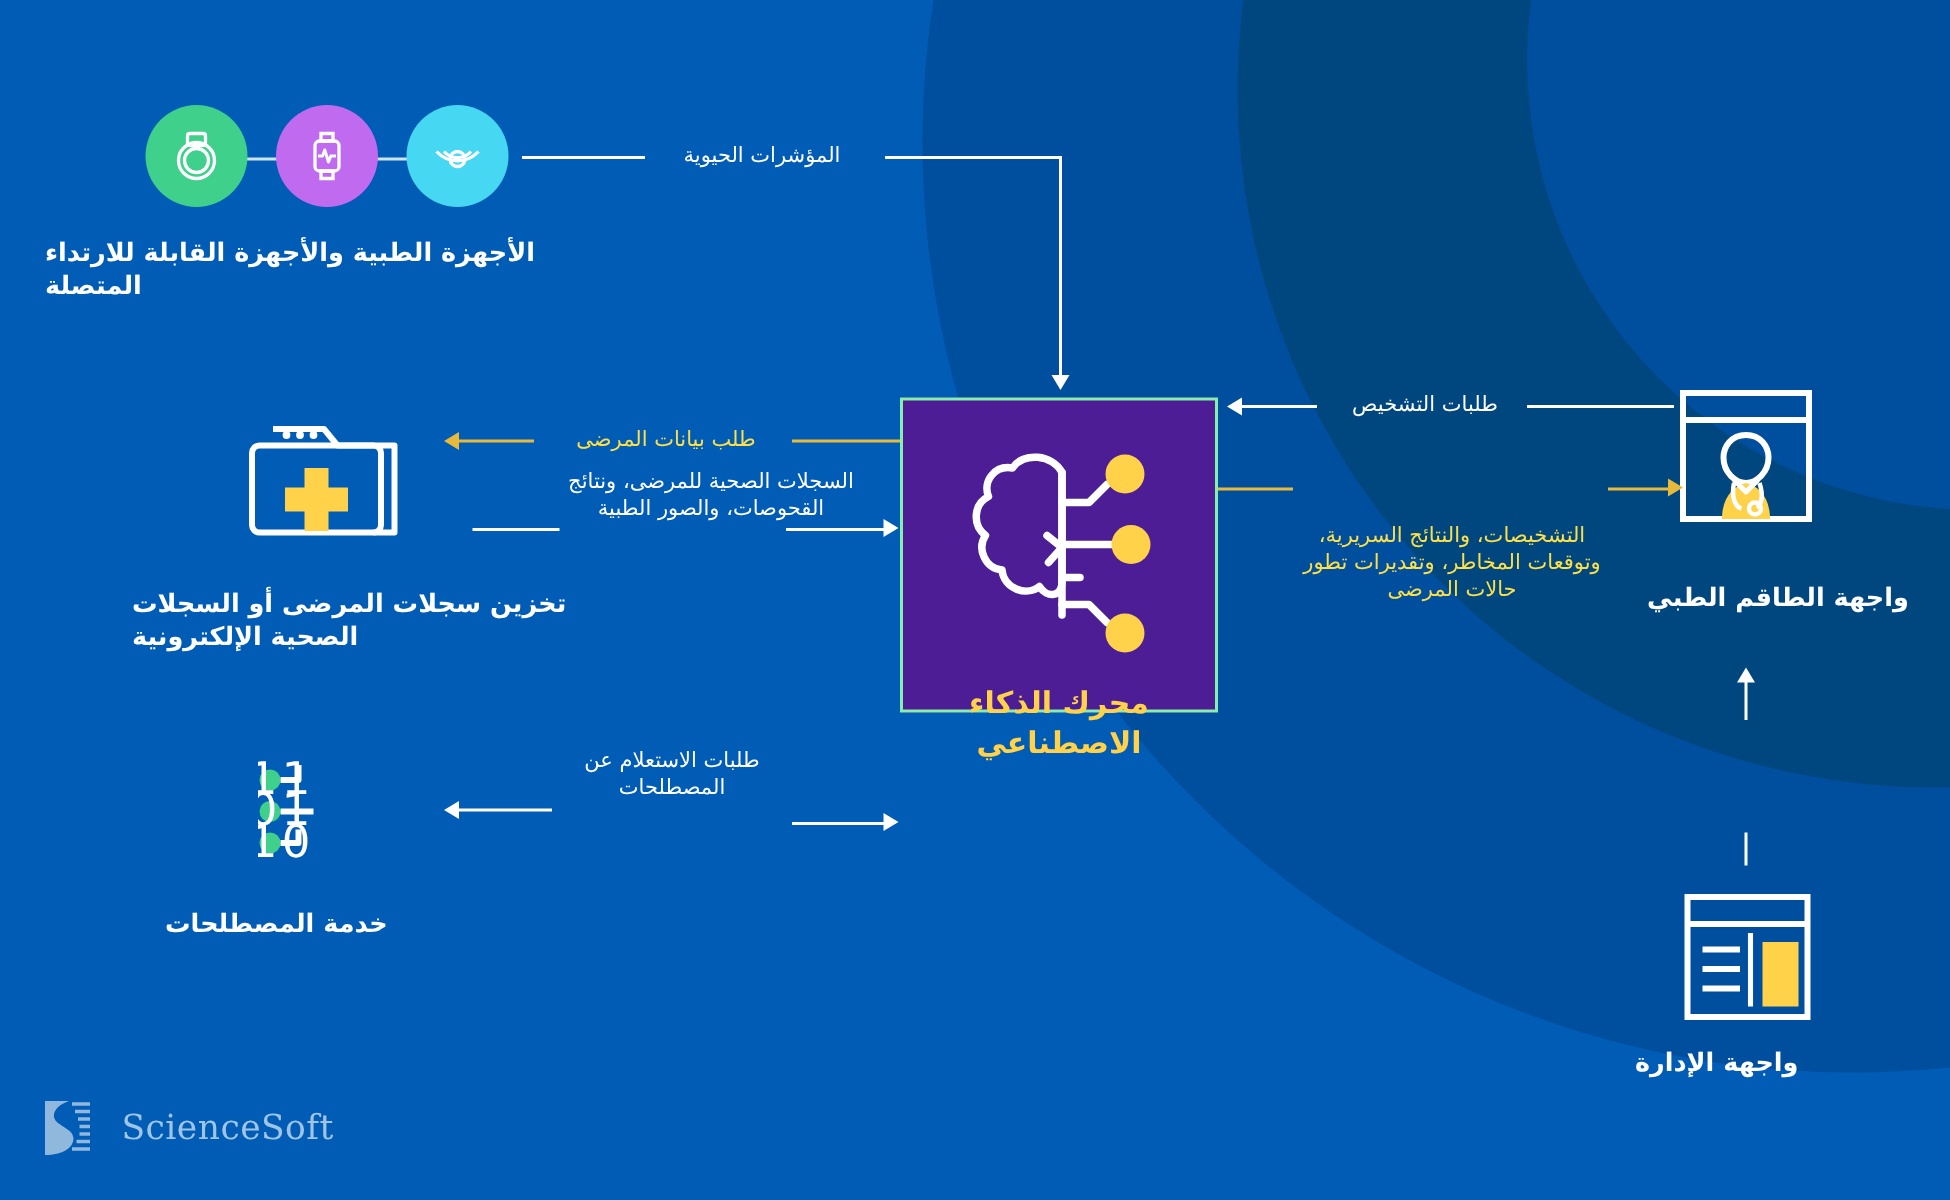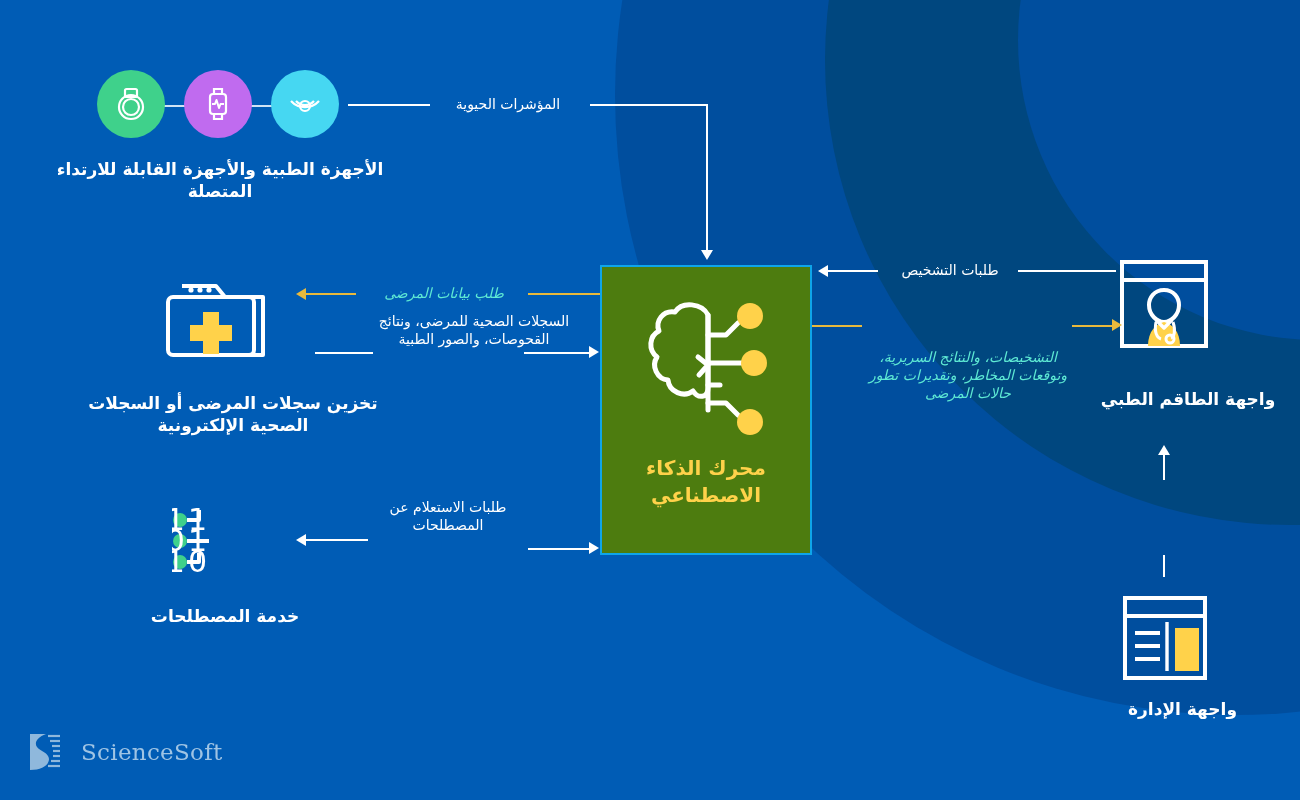--- a/index.html
+++ b/index.html
@@ -8,35 +8,35 @@
     background:#005CB5;
     font-family:"DejaVu Sans","Liberation Sans",sans-serif;
     direction:rtl;
   }
   .bg-layer{position:absolute;inset:0;overflow:hidden;pointer-events:none;}
   .stage{position:absolute;inset:0;}
 
   
   .abs{position:absolute;}
   .lbl{color:#ffffff;font-size:14px;line-height:1.3;text-align:center;}
-  .lbl-y{color:#5eead4;font-style:italic;}
-  .cap{color:#ffffff;font-size:17px;font-weight:bold;line-height:1.32;text-align:center;}
+  .lbl-y{color:#fde047;}
+  .cap{color:#ffffff;font-size:17px;font-weight:bold;line-height:1.32;text-align:left;}
 
   
   .dev-row{position:absolute;left:95px;top:70px;width:250px;height:72px;}
   .dev{position:absolute;width:68px;height:68px;border-radius:50%;top:0;
        display:flex;align-items:center;justify-content:center;}
   .dev.d1{left:2px;background:#3FD18B;}
   .dev.d2{left:89px;background:#C06BEF;}
   .dev.d3{left:176px;background:#46D7F2;}
   .dev-link{position:absolute;top:35px;height:1.5px;background:#cfe3f5;}
 
   
-  .ai-box{position:absolute;left:600px;top:265px;width:212px;height:290px;
-          background:#4d7c0f;border:2px solid #0ea5e9;box-sizing:border-box;}
+  .ai-box{position:absolute;left:600px;top:265px;width:212px;height:210px;
+          background:#4c1d95;border:2px solid #86efac;box-sizing:border-box;}
   .ai-title{position:absolute;left:0;right:0;top:188px;text-align:center;
             color:#FFD24A;font-size:20px;font-weight:bold;line-height:1.35;}
 
   
   .ln{position:absolute;background:#ffffff;}
   .ln.y{background:#E9B93C;}
   .ln.h{height:1.6px;}
   .ln.v{width:1.6px;}
   .arw{position:absolute;width:0;height:0;}
   .arw.left{border-top:6px solid transparent;border-bottom:6px solid transparent;border-right:10px solid #ffffff;}

